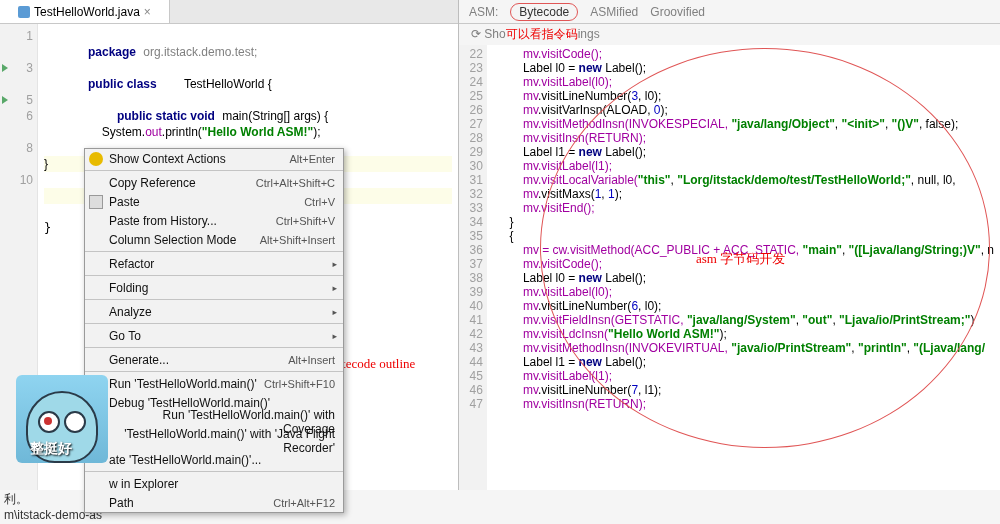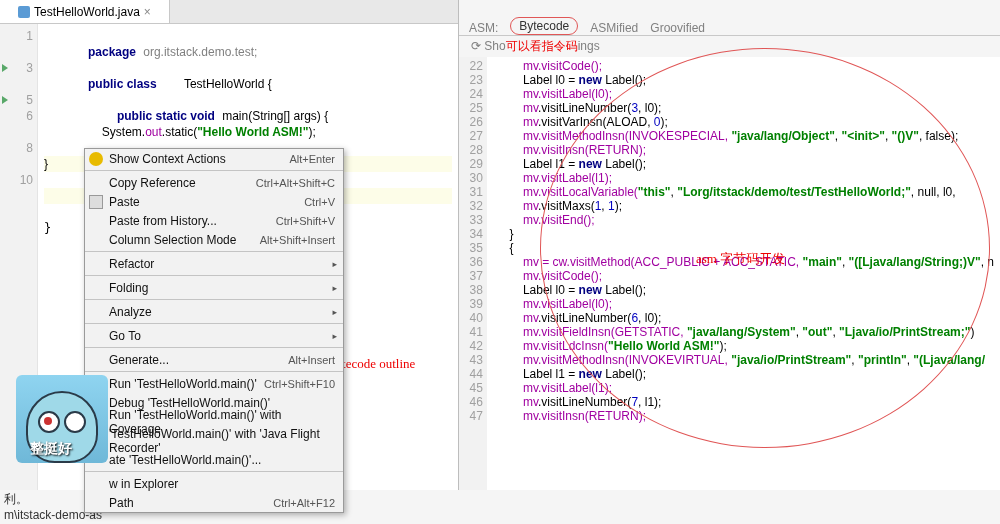--- a/index.html
+++ b/index.html
@@ -12,36 +12,36 @@
 .tab .close { color:#888; }
 .editor-wrap { flex:1; display:flex; background:#fff; }
 .gutter { width:38px; background:#f2f2f2; text-align:right; padding-top:4px; color:#a0a0a0; font-family:Consolas,monospace; font-size:11px; border-right:1px solid #e4e4e4;}
 .gutter div { padding:0 4px; line-height:16px; height:16px; position:relative;}
 .run-mark::before{content:"";position:absolute;left:2px;top:4px;width:0;height:0;border-left:6px solid #59a869;border-top:4px solid transparent;border-bottom:4px solid transparent;}
 .code { flex:1; padding:4px 6px; font-family:Consolas,monospace; font-size:12px; line-height:16px; white-space:pre; color:#000;}
 .kw{color:#000080;font-weight:bold;margin-left:44px;} .str{color:#008000;font-weight:bold;} .pkg{color:#808080;} .cls{color:#000;margin-left:20px;}
 .mline{ background:#fdfde8; display:block;}
 
 .right-pane { flex:1; display:flex; flex-direction:column; }
-.right-tabs { height:36px; display:flex; align-items:flex-end; gap:12px; padding:0 10px; font-size:11px; border-bottom:1px solid #c8c8c8;}
+.right-tabs { height:24px; display:flex; align-items:center; gap:12px; padding:0 10px; font-size:11px; border-bottom:1px solid #c8c8c8;}
 .right-tabs span{color:#808080;}
 .rt-active{ border:1.5px solid #e05656; border-radius:10px; padding:1px 8px; color:#333!important;}
 .hint{ padding:2px 12px; color:#808080; font-size:11px;}
 .hint b{color:#e00;font-weight:normal;}
 .asm-area{ flex:1; display:flex; background:#fff;}
 .asm-gutter{ width:28px; background:#f2f2f2; text-align:right; color:#a0a0a0; font-family:Consolas,monospace; font-size:11px; padding-top:2px;}
 .asm-gutter div{padding-right:4px;line-height:14px;}
 .asm-code{ flex:1; padding:2px 6px; font-family:Consolas,monospace; font-size:11.5px; line-height:14px;}
 .asm-code div{white-space:pre;}
 .m{color:#a000a0;} .s2{color:#008000;font-weight:bold;} .n{color:#0000c0;} .kw2{color:#000080;font-weight:bold;}
 .annot{ position:absolute; color:#e00; font-size:13px; font-family:"Microsoft YaHei"; }
 .ellipse{ position:absolute; border:1.5px solid #e05656; border-radius:50%; }
 
 .ctx-menu{ position:absolute; left:84px; top:148px; width:260px; background:#f2f2f2; border:1px solid #9a9a9a; box-shadow:2px 2px 6px rgba(0,0,0,.3); font-size:12px; z-index:5;}
-.ctx-menu .item{ display:flex; align-items:center; padding:2px 8px 2px 24px; height:19px; position:relative; color:#111;}
+.ctx-menu .item{ display:flex; align-items:center; padding:2px 8px 2px 24px; height:19px; position:relative; color:#111;text-align:right;}
 .ctx-menu .item .sc{ margin-left:auto; color:#555; font-size:11px;}
 .ctx-menu .item.sep{ height:1px; background:#c4c4c4; padding:0; margin:2px 0;}
 .ctx-menu .item.sub::after{content:"▸"; position:absolute; right:6px; font-size:9px; color:#555;}
 .ctx-menu .item .ico{position:absolute;left:4px;width:14px;height:14px;}
 .ico-bulb{background:#e8bb00;border-radius:50%;}
 .ico-paste{background:#ddd;border:1px solid #999;}
 .ico-run{width:0;height:0;border-left:8px solid #59a869;border-top:5px solid transparent;border-bottom:5px solid transparent;margin-top:2px;}
 .ico-bug{background:#4aa04a;border-radius:3px;}
 
 .avatar{position:absolute;left:16px;top:375px;width:92px;height:88px;border-radius:6px;background:linear-gradient(#8fd4f0,#6fb8d8);display:flex;align-items:flex-end;justify-content:center;overflow:hidden;z-index:6;}
@@ -79,21 +79,21 @@
           <div></div>
           <div>10</div>
           <div></div>
         </div>
       <div class="code">
 <span class="kw">package</span> <span class="pkg">org.itstack.demo.test;</span>
 
 <span class="kw">public class</span> <span class="cls">TestHelloWorld {</span>
 
     <span class="kw">public static void</span> <span>main(String[] args) {</span>
-        <span>System.</span><span class="m">out</span><span>.static(</span><span class="str">"Hello World ASM!"</span><span>);</span>
+        <span>System.</span><span class="m">out</span><span>.println(</span><span class="str">"Hello World ASM!"</span><span>);</span>
     <span class="mline">}</span>
 <span class="mline">                                                                              </span>
 }
       </div>
     </div>
   </div>
 
   <div class="right-pane">
     <div class="right-tabs">
       <span>ASM:</span>

